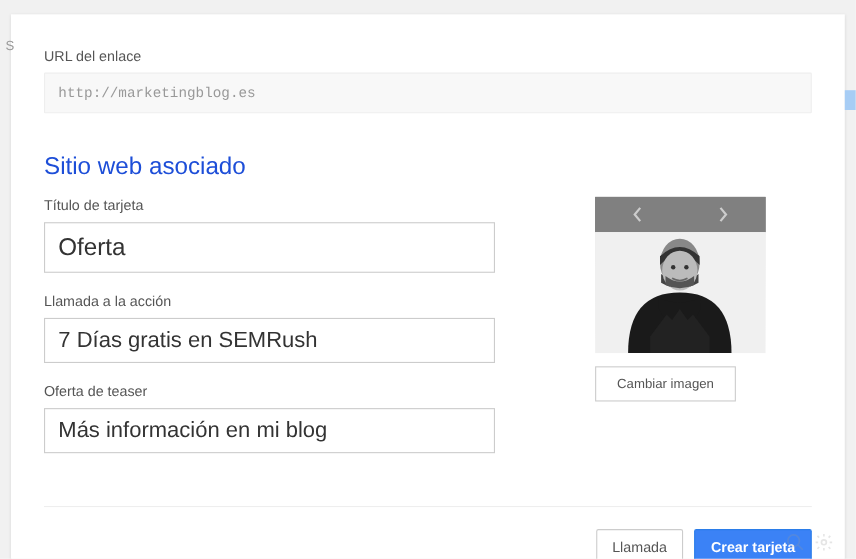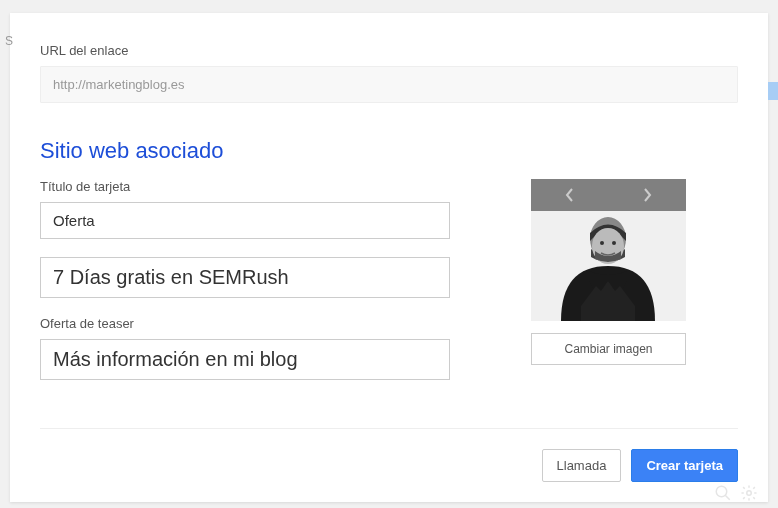--- a/index.html
+++ b/index.html
@@ -34,51 +34,52 @@
       display: block;
     }
     .url-input {
       width: 100%;
       padding: 10px 12px;
       font-size: 13px;
       color: #999;
       background: #f8f8f8;
       border: 1px solid #eee;
       border-radius: 1px;
+      font-family: Liberation Mono, monospace;
     }
     .section-title {
       font-size: 22px;
       font-weight: normal;
       color: #1d4ed8;
       margin-top: 35px;
       margin-bottom: 15px;
     }
     .main-row {
       display: flex;
-      gap: 36px;
+      gap: 46px;
     }
     .left-col {
       flex: 0 0 410px;
     }
     .right-col {
       flex: 0 0 auto;
       padding-left: 45px;
     }
     .field-group {
       margin-bottom: 18px;
     }
     .text-input {
       width: 410px;
       padding: 8px 12px;
       font-size: 20px;
       color: #333;
       border: 1px solid #ccc;
     }
     .text-input-large {
-      font-size: 15px;
+      font-size: 22px;
       padding: 9px 12px;
     }
     .image-preview {
       width: 155px;
       position: relative;
     }
     .image-nav {
       display: flex;
       height: 32px;
       background: #808080;
@@ -104,21 +105,21 @@
       display: flex;
       align-items: center;
       justify-content: center;
       overflow: hidden;
     }
     .person-svg {
       width: 100%;
       height: 100%;
     }
     .change-image-btn {
-      width: 155px;
+      width: 128px;
       padding: 8px 0;
       margin-top: 12px;
       font-size: 12px;
       color: #555;
       background: #fff;
       border: 1px solid #ccc;
       cursor: pointer;
     }
     .footer {
       display: flex;
@@ -189,20 +190,21 @@
 
     <div class="main-row">
       <div class="left-col">
 
         <div class="field-group">
           <label class="field-label">Título de tarjeta</label>
           <input type="text" class="text-input text-input-large" value="Oferta" style="">
         </div>
 
         <div class="field-group">
+          <label class="field-label">Llamada a la acción</label>
           <input type="text" class="text-input" value="7 Días gratis en SEMRush" style="">
         </div>
 
         <div class="field-group">
           <label class="field-label">Oferta de teaser</label>
           <input type="text" class="text-input" value="Más información en mi blog" style="">
         </div>
 
       </div>
 

